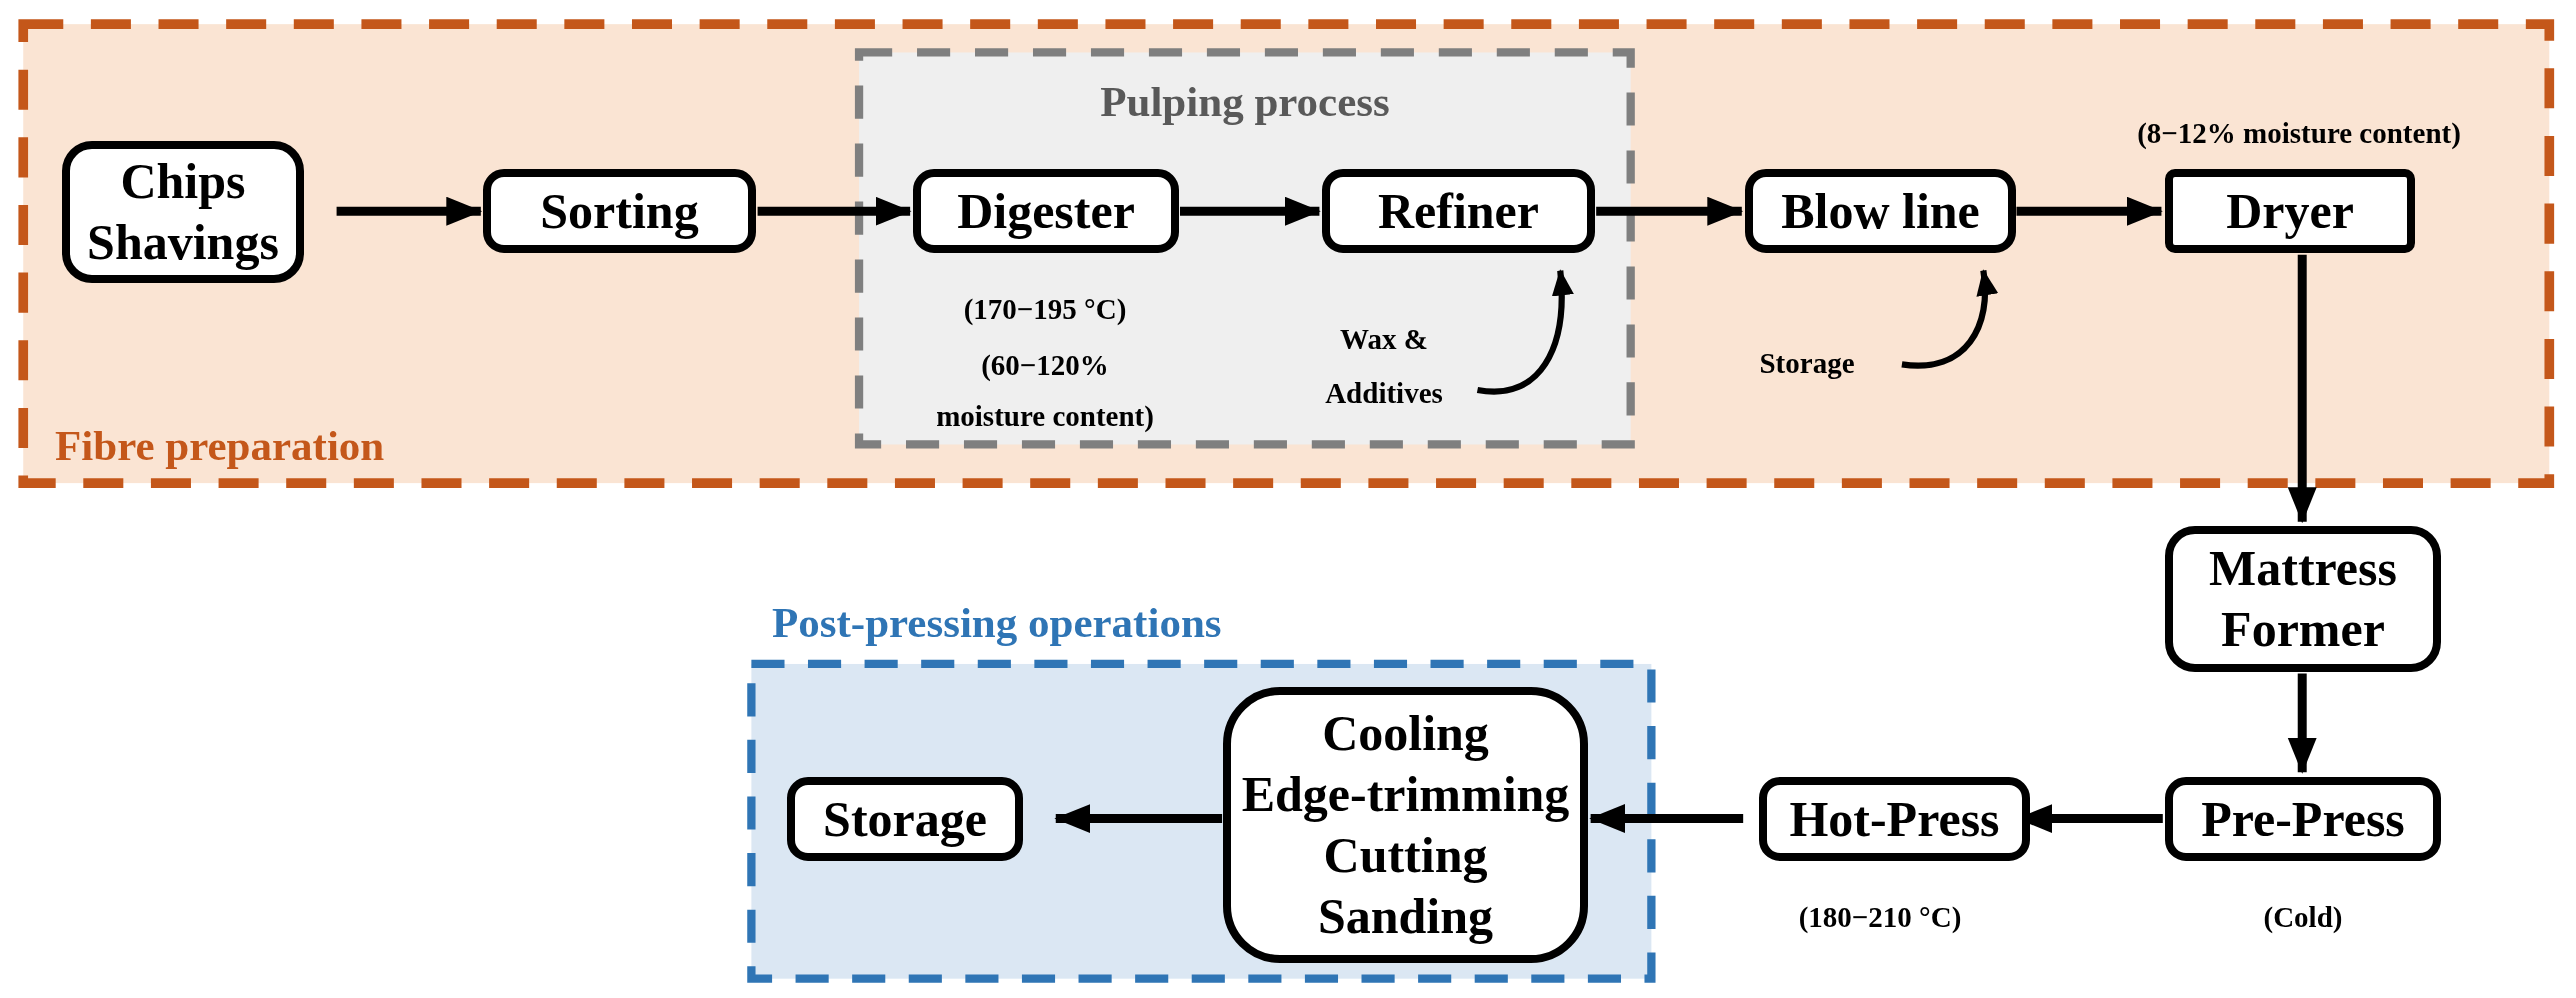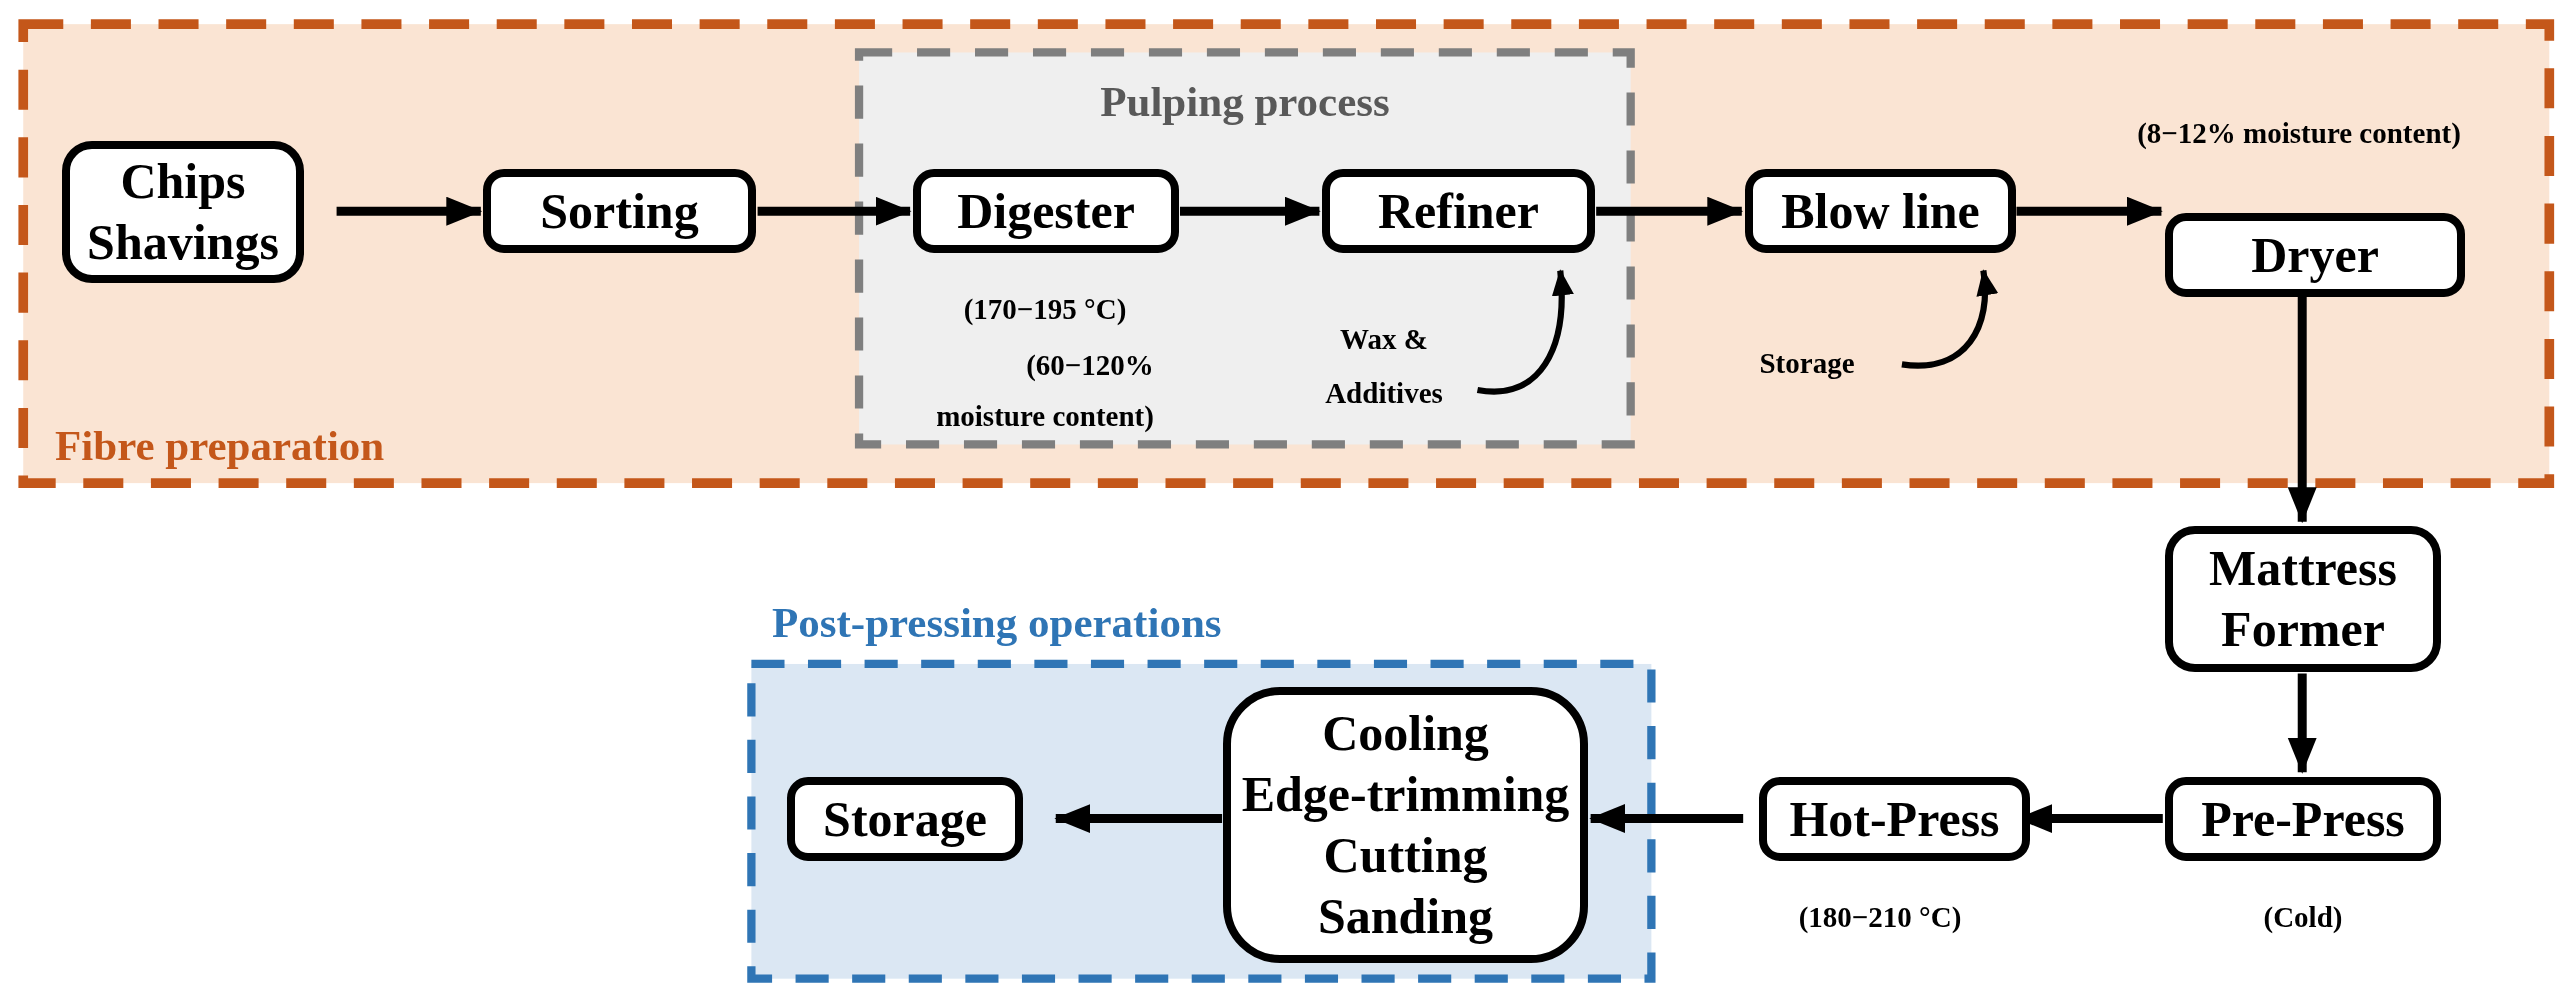--- a/index.html
+++ b/index.html
@@ -24,35 +24,35 @@
     position:absolute;box-sizing:border-box;background:var(--node_fill);
     border:8.3px solid var(--node_border);display:flex;align-items:center;justify-content:center;
     font-size:50px;line-height:61px;text-align:center;
   }
   .nl{white-space:pre-line;width:max-content;}
   #n-chips{left:62px;top:141px;width:242px;height:142px;border-radius:30px;}
   #n-sorting{left:483px;top:169px;width:273px;height:84px;border-radius:21px;}
   #n-digester{left:913px;top:169px;width:266px;height:84px;border-radius:21px;}
   #n-refiner{left:1322px;top:169px;width:273px;height:84px;border-radius:21px;}
   #n-blowline{left:1745px;top:169px;width:271px;height:84px;border-radius:21px;}
-  #n-dryer{left:2165px;top:169px;width:300px;height:84px;border-radius:21px;margin-top:44px;}
+  #n-dryer{left:2165px;top:169px;width:250px;height:84px;border-radius:10px;}
   #n-mattress{left:2165px;top:526px;width:276px;height:146px;border-radius:30px;}
   #n-prepress{left:2165px;top:777px;width:276px;height:84px;border-radius:21px;}
   #n-hotpress{left:1745px;top:777px;width:271px;height:84px;border-radius:21px;margin-left:14px;}
   #n-cooling{left:1223px;top:687px;width:365px;height:276px;border-radius:57px;}
   #n-storage{left:787px;top:777px;width:236px;height:84px;border-radius:21px;}
 
   
   .note{
     position:absolute;font-size:29px;line-height:51px;text-align:center;
     white-space:pre-line;width:max-content;transform:translateX(-50%);
   }
   #note-dryer{left:2299px;top:108px;}
   #note-digester1{left:1045px;top:284px;}
-  #note-digester2{left:1045px;top:340px;text-align:right;}
+  #note-digester2{left:1045px;top:340px;}
   #ann-wax{left:1384px;top:312px;line-height:54px;}
   #ann-adhesive{left:1807px;top:338px;}
   #note-hotpress{left:1880px;top:892px;}
   #note-cold{left:2303px;top:892px;}
 
   
   .rlabel{position:absolute;font-size:43px;line-height:64px;white-space:pre;width:max-content;}
   #rl-fibre{left:55px;top:414px;color:var(--fibre_border);}
   #rl-pulping{left:1245px;top:70px;color:var(--pulping_title);transform:translateX(-50%);}
   #rl-post{left:772px;top:591px;color:var(--post_title);}

